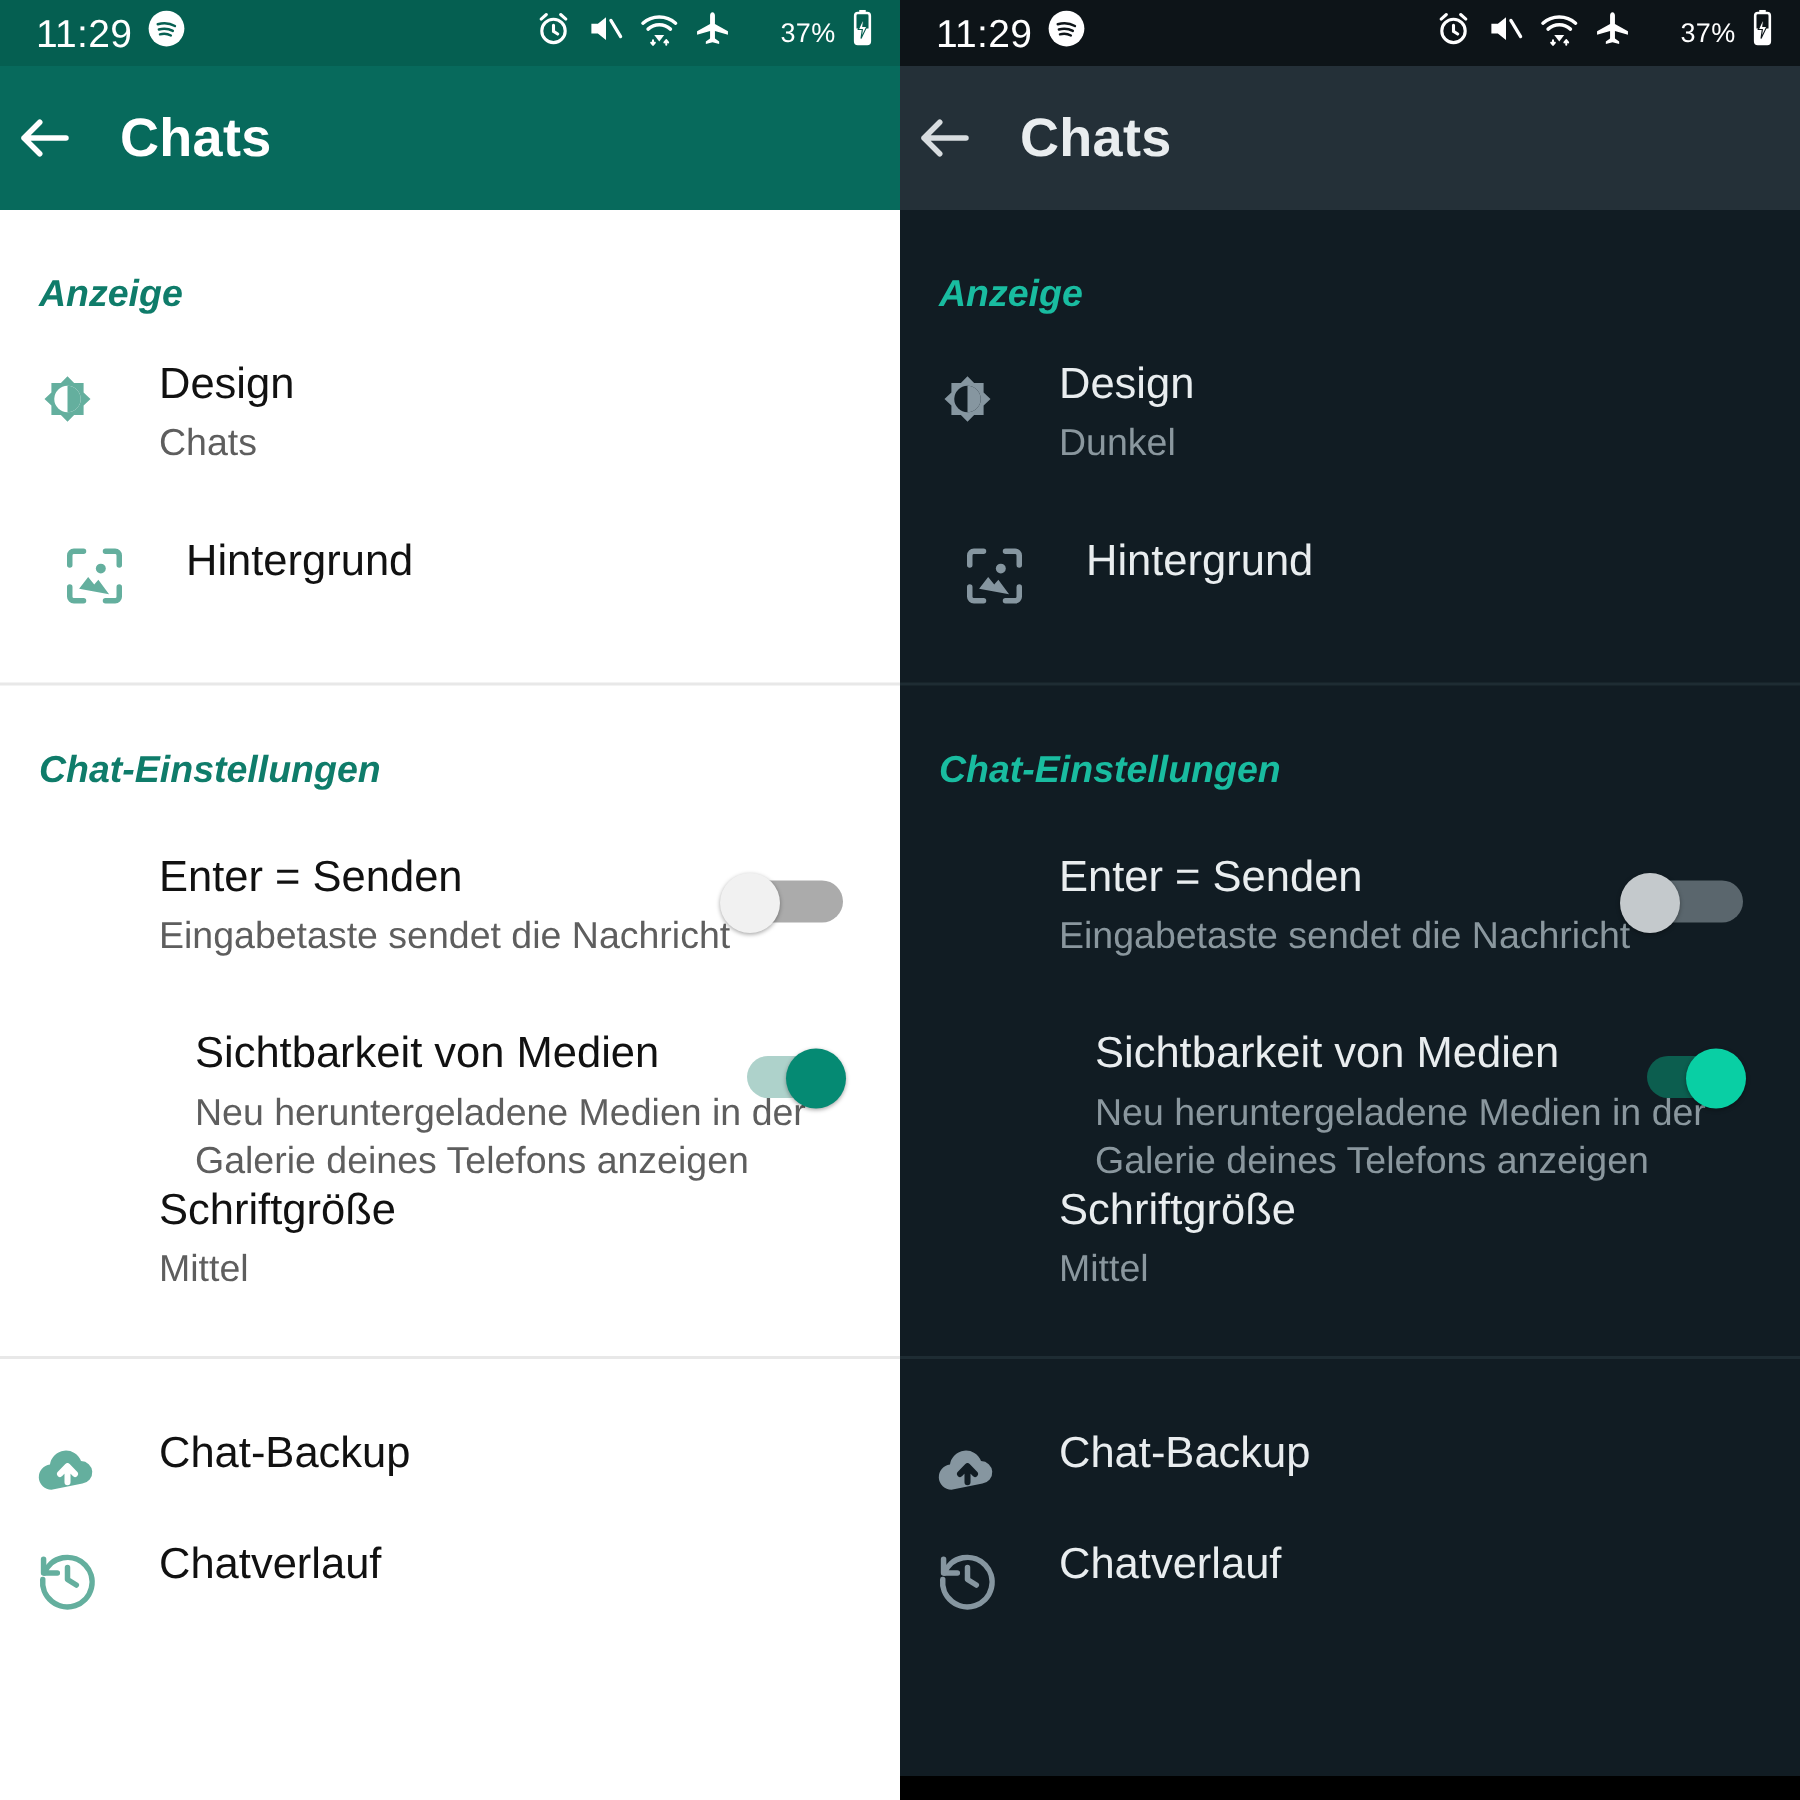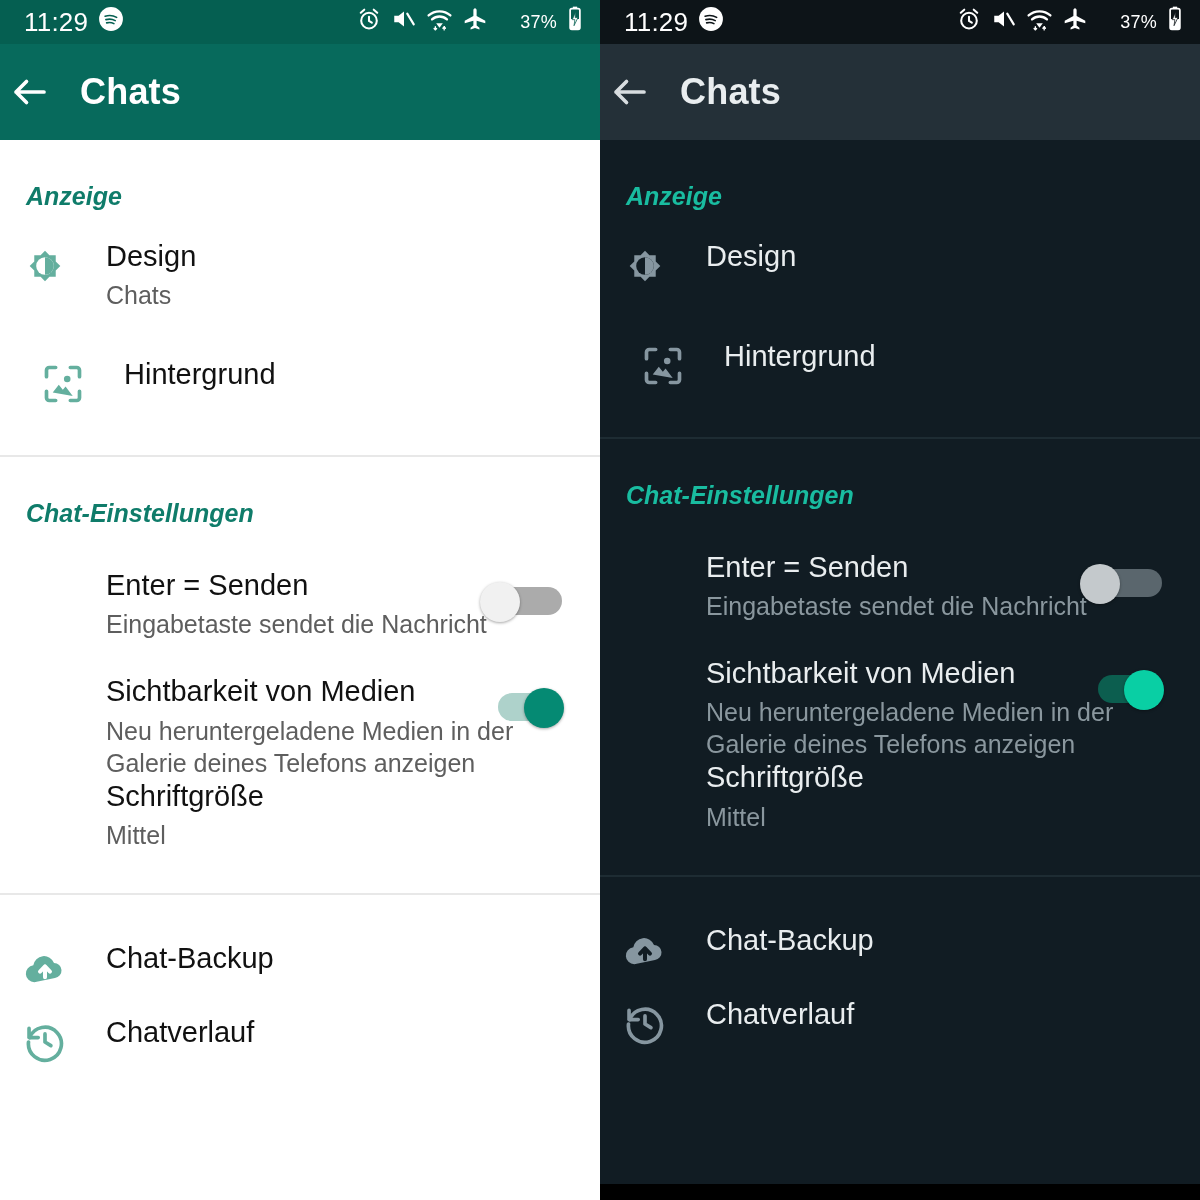--- a/index.html
+++ b/index.html
@@ -76,21 +76,21 @@
   .light .on  .tr { background: #AED2CB; }
   .light .on  .tk { right: 0; background: #058A73; }
   .dark  .off .tr { background: #5A666D; }
   .dark  .off .tk { left: 0; background: #C4C9CC; }
   .dark  .on  .tr { background: #0C5E4F; }
   .dark  .on  .tk { right: 0; background: #09CFA4; }
 
   .pos-r1 { margin-top: 28px; }
   .pos-r2 { margin-top: 46px; margin-left: 18px; }
   .pos-r3 { margin-top: 40px; }
-  .pos-r4 { margin-top: 34px; }
+  .pos-r4 { margin-top: 45px; padding-left: 24px; }
   .pos-r5 { }
   .pos-r7 { margin-top: 46px; }
   .pos-r8 { margin-top: 20px; }
 
   .nav-strip { position: absolute; left: 0; right: 0; bottom: 0; height: 16px; background: #000; }
 </style>
 </head>
 <body>
 
 <div class="screens">
@@ -324,20 +324,21 @@
       <div class="row pos-r1">
         <div class="row-icon">
           <svg width="46" height="46" viewBox="0 0 24 24">
               <path class="ico-fill" d="M12 1.6l2.3 2.3h3.3v3.3L20 9.5l-2.4 2.3v3.3h-3.3L12 17.4l-2.3-2.3H6.4v-3.3L4 9.5l2.4-2.3V3.9h3.3z" transform="translate(0,2.5)"></path>
               <circle cx="12" cy="12" r="4.6" fill="#111C23"></circle>
               <path class="ico-fill" d="M12 7.4a4.6 4.6 0 0 1 0 9.2z"></path>
             </svg>
         </div>
         <div class="row-body">
           <div class="row-title">Design</div>
+          <div class="row-sub">Dunkel</div>
         </div>
       </div>
 
       <div class="row pos-r2">
         <div class="row-icon">
           <svg width="44" height="44" viewBox="0 0 24 24" fill="none" stroke-width="2" stroke-linecap="round">
               <path class="ico-strk" d="M3 8V4.5A1.5 1.5 0 0 1 4.5 3H8M16 3h3.5A1.5 1.5 0 0 1 21 4.5V8M21 16v3.5a1.5 1.5 0 0 1-1.5 1.5H16M8 21H4.5A1.5 1.5 0 0 1 3 19.5V16"></path>
               <circle class="ico-fill" cx="14.3" cy="9.3" r="1.8" stroke="none"></circle>
               <path class="ico-fill" d="M6.4 16.6l3.3-4.2 2.2 2.7 1.5-1.7 3.9 5.2z" stroke="none"></path>
             </svg>

